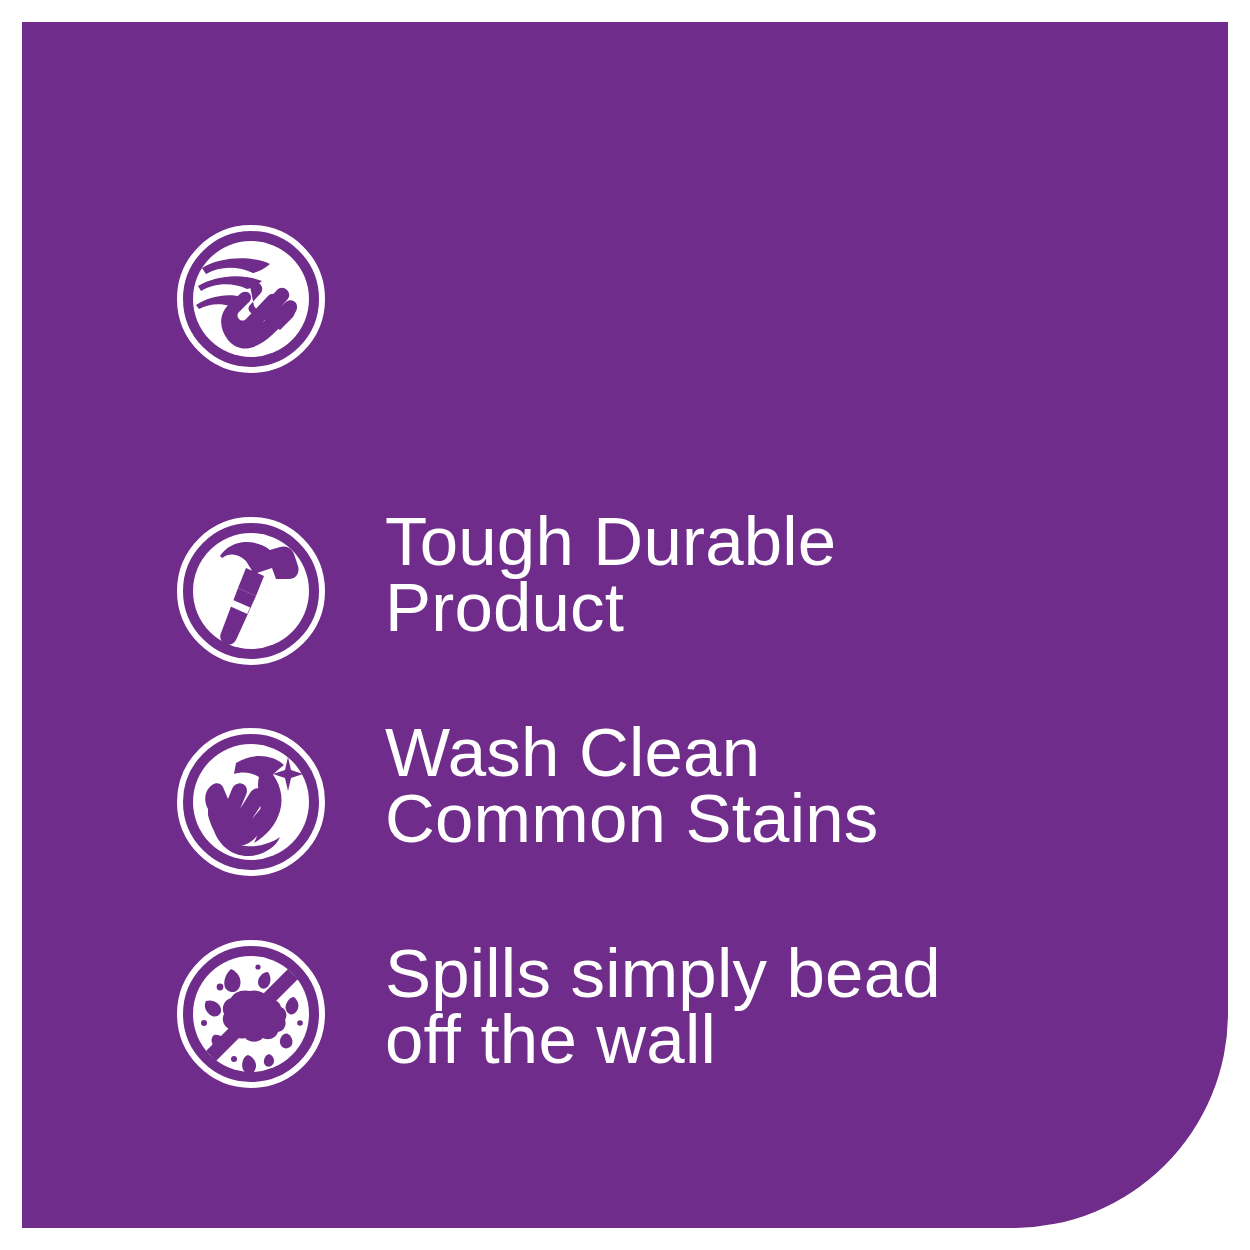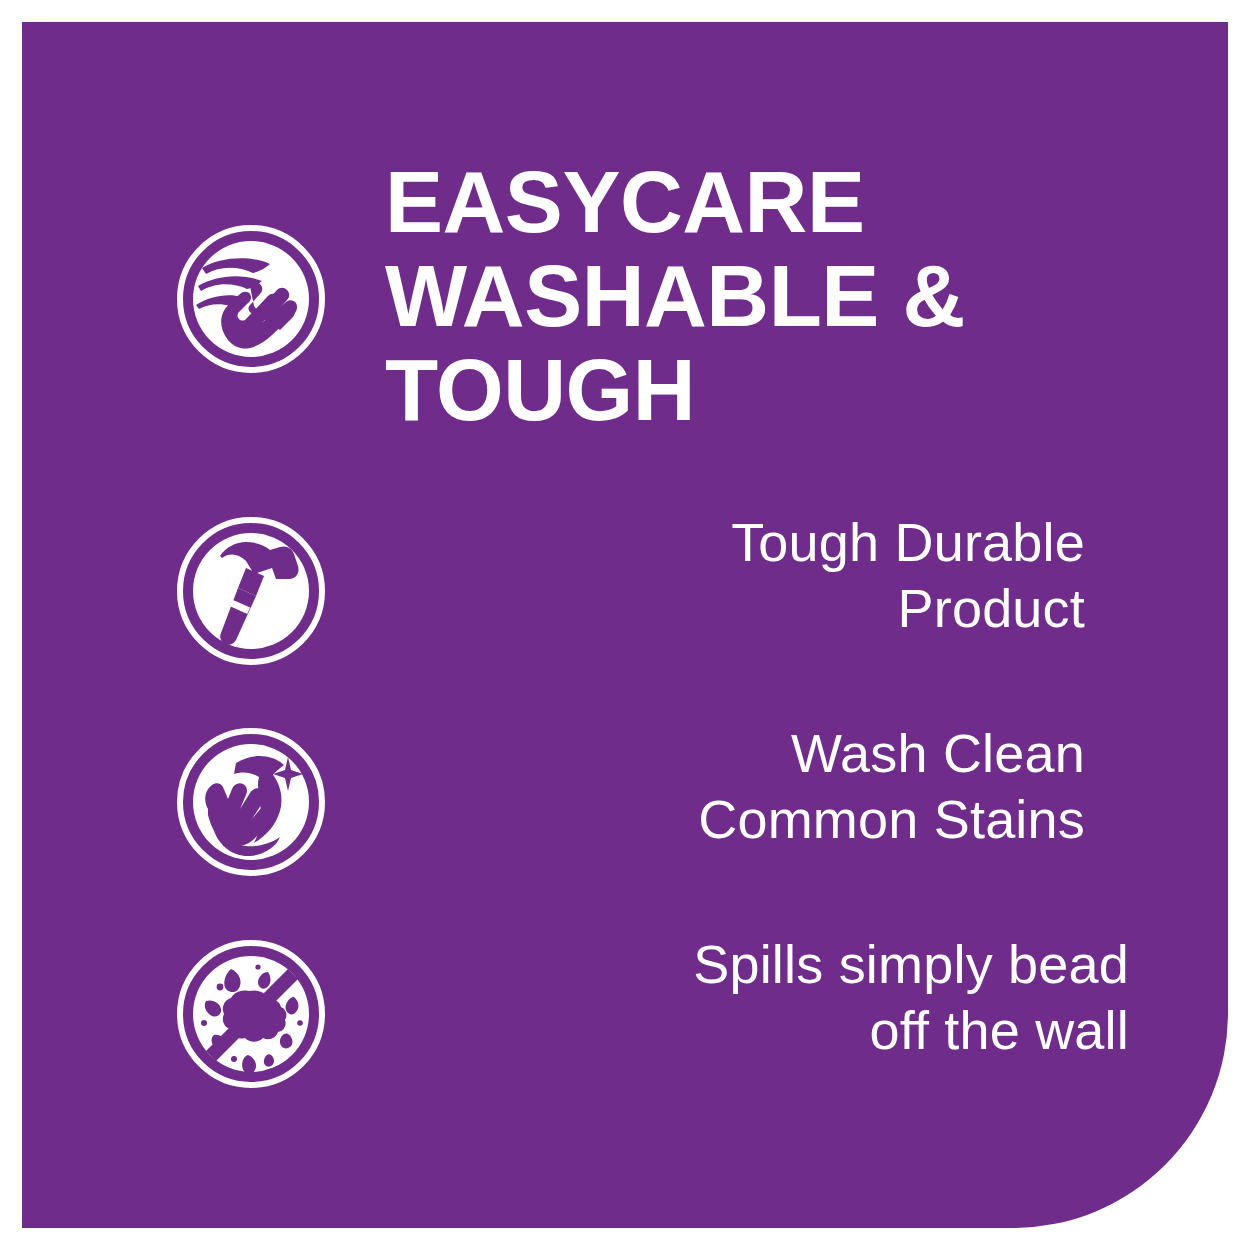--- a/index.html
+++ b/index.html
@@ -58,38 +58,37 @@
     height: 150px;
   }
   .feature-row .feature-text {
     position: absolute;
     left: 363px;
     top: 0;
     width: 700px;
     color: #ffffff;
     font-family: "Liberation Sans", sans-serif;
     font-weight: 300;
-    font-size: 54px;
+    font-size: 69px;
     line-height: 66px;
     letter-spacing: 0.2px;
     white-space: pre-line;
-    text-align: right;
   }
 
   #row-1 { top: 480px; }
   #row-1 .icon-wrap { top: 14px; }
   #row-1 .feature-text { top: 7px; }
 
   #row-2 { top: 693px; padding-left: 24px; }
   #row-2 .icon-wrap { top: 12px; }
   #row-2 .feature-text { top: 5px; }
 
   #row-3 { top: 905px; }
   #row-3 .icon-wrap { top: 12px; }
-  #row-3 .feature-text { top: 4px; margin-left: 44px; }
+  #row-3 .feature-text { top: 14px; }
 
   
   #headline-icon {
     position: absolute;
     left: 154px;
     top: 202px;
     width: 150px;
     height: 150px;
   }
 
@@ -122,23 +121,20 @@
 
         <path d="M74 62 C76 58 81 57 84 60 C87 63 87 67 84 70
                  L74 81 C72 83 72 86 74 88 C76 90 79 90 81 88
                  L101 66 C104 63 108 63 111 66 C114 69 114 73 111 76
                  L94 95 C99 90 104 86 108 82 C111 79 116 80 118 83
                  C120 87 119 91 116 94 L104 106 L88 95 L78 82 Z"></path>
       </g>
     </svg>
   </div>
 
-  <div id="headline">EASYCARE
-WASHABLE &amp;
-TOUGH</div>
 
   <div class="feature-row" id="row-1">
     <div class="icon-wrap">
       <svg class="icon-svg" viewBox="0 0 150 150" aria-hidden="true">
         <circle cx="75" cy="75" r="71" fill="none" stroke="#ffffff" stroke-width="6"></circle>
         <circle cx="75" cy="75" r="58" fill="#ffffff"></circle>
         <g fill="#6F2C8A">
 
           <path d="M44 40 C50 31 60 26 70 26 C80 26 88 29 94 34
                    L104 31 C110 29 116 32 118 38 L122 50

